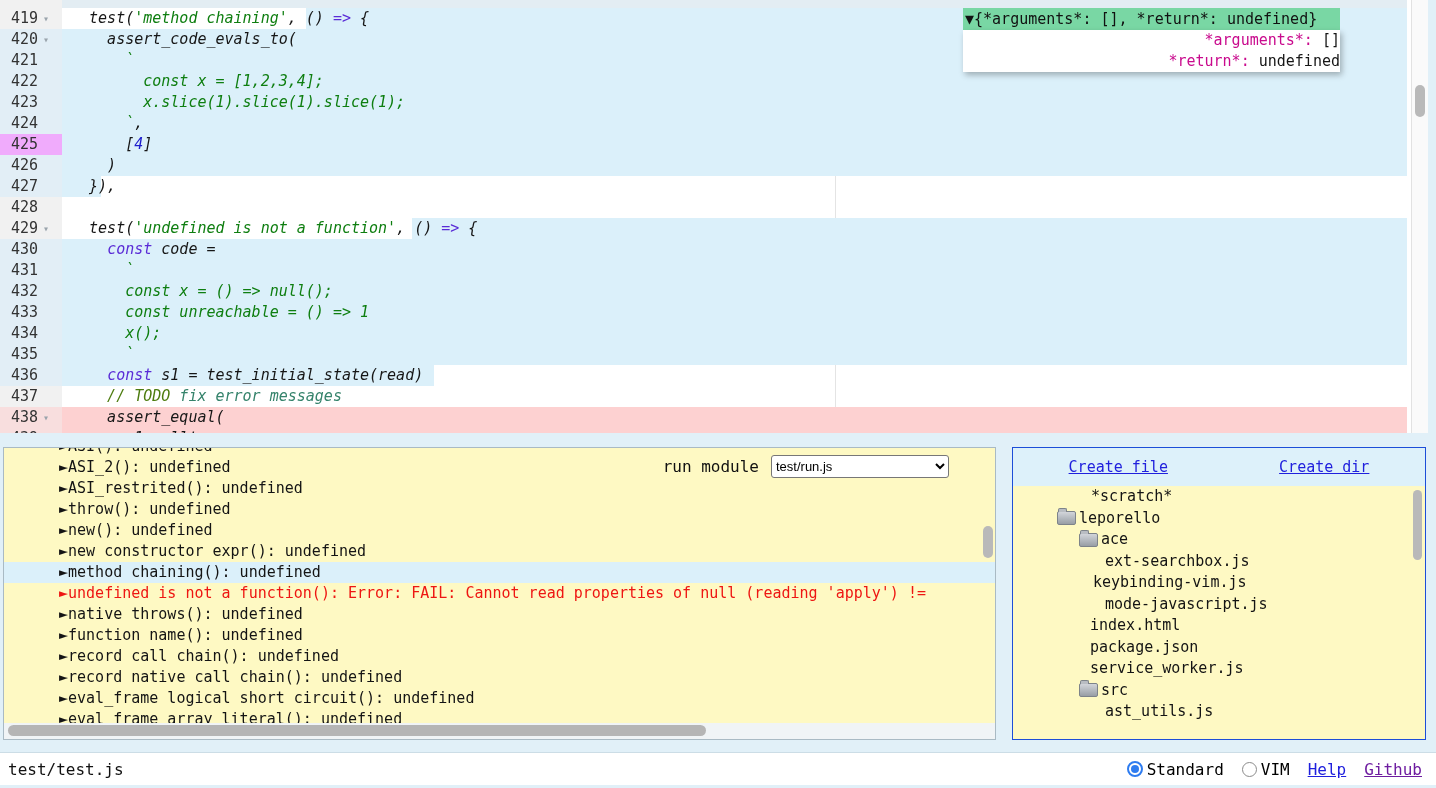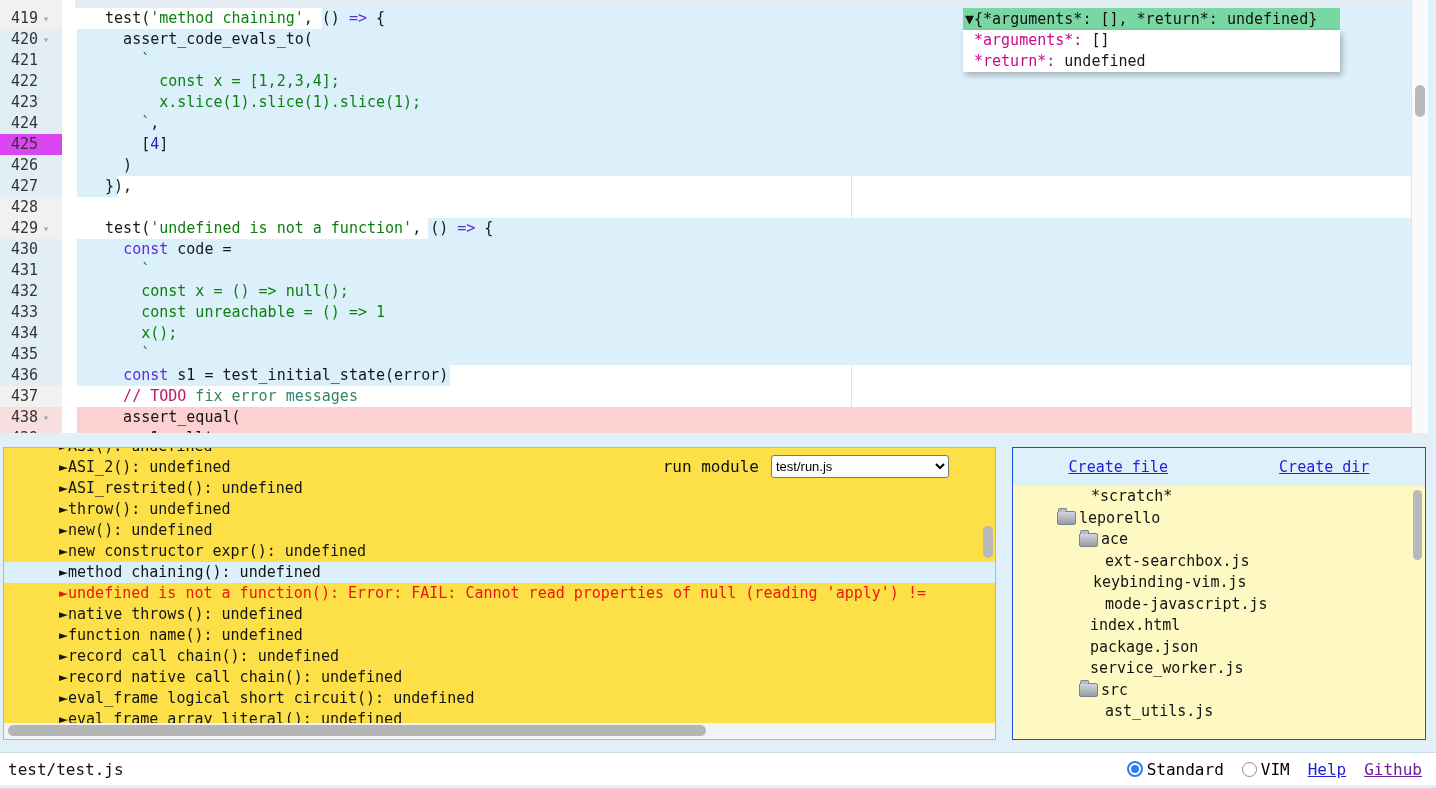--- a/index.html
+++ b/index.html
@@ -9,40 +9,40 @@
     font-family:"DejaVu Sans Mono","Liberation Mono",monospace;
     -webkit-font-smoothing:antialiased;
   }
   
   #editor{position:absolute;left:0;top:0;width:1428px;height:433px;background:#fff;overflow:hidden;}
   #gutter{position:absolute;left:0;top:0;width:62px;height:433px;background:#f1f1f1;z-index:2;}
   #gutter-cells{position:absolute;top:8px;left:0;width:62px;}
   .g-cell{height:21px;line-height:21px;display:flex;font-size:15px;color:#333;}
   .g-num{display:inline-block;width:38px;text-align:right;}
   .g-fold{display:inline-block;width:16px;text-align:center;color:#9aa4ac;font-size:10px;line-height:21px;}
-  #code-area{position:absolute;left:75px;top:0;width:1112px;height:433px;}
+  #code-area{position:absolute;left:59px;top:0;width:1112px;height:433px;font-style:italic;}
   #print-margin{position:absolute;left:776px;top:0;width:1px;height:433px;background:#e4e4e4;}
   #top-sliver{position:absolute;left:0;top:0;width:1348px;height:8px;background:#e3edf3;}
   #code-rows{position:absolute;left:0;top:8px;width:1348px;}
   .row{position:relative;height:21px;line-height:21px;}
   .hl{position:absolute;top:0;bottom:0;}
   .code-text{position:relative;display:block;padding-left:12px;font-size:15px;white-space:pre;z-index:1;}
   .tok-p{color:#161616}.tok-s{color:#0e7e10}.tok-k{color:#5a2bd6}
-  .tok-n{color:#1d1dcd}.tok-cb{color:#be185d}.tok-cg{color:#35836b}
+  .tok-n{color:#1d1dcd}.tok-cb{color:#4d7c0f}.tok-cg{color:#35836b}
   
   #ed-scroll{position:absolute;right:0;top:0;width:16px;height:433px;background:#fafafa;border-left:1px solid #e2e2e2;z-index:3;}
   #ed-thumb{position:absolute;left:3px;top:85px;width:10px;height:32px;background:#b9b9b9;border-radius:5px;}
   
   #tooltip{position:absolute;left:963px;top:8px;width:377px;z-index:5;font-size:15px;}
   #tooltip-header{height:22px;line-height:22px;background:#79d7a4;color:#111;white-space:pre;padding-left:2px;}
-  #tooltip-body{background:#fff;box-shadow:2px 3px 6px rgba(0,0,0,.28);}
+  #tooltip-body{background:#fff;box-shadow:2px 3px 6px rgba(0,0,0,.28);text-align:right;}
   .tt-row{height:21px;line-height:21px;padding-left:11px;white-space:pre;}
   .tt-key{color:#c90a8d;} .tt-val{color:#161616;}
   
-  #results{position:absolute;left:3px;top:447px;width:993px;height:293px;background:#fde047;border:1px solid #a9bac4;box-sizing:border-box;overflow:hidden;}
+  #results{position:absolute;left:3px;top:447px;width:993px;height:293px;background:#fef9c3;border:1px solid #a9bac4;box-sizing:border-box;overflow:hidden;}
   #res-list{margin-top:-12px;}
   .res-row{height:21px;line-height:21px;padding-left:55px;white-space:pre;font-size:15px;color:#141414;}
   .res-row.selected{background:#dbf0fa;}
   .res-row.fail{color:#ee1612;}
   #run-module{position:absolute;top:7px;right:46px;display:flex;align-items:center;gap:12px;z-index:4;background:transparent;}
   #run-module-label{font-size:16px;color:#111;}
   #module-select{width:178px;height:23px;font-family:"Liberation Sans",sans-serif;font-size:13px;border:1px solid #777;border-radius:3px;background:#fff;}
   #res-vthumb{position:absolute;right:2px;top:78px;width:10px;height:32px;background:#b9b9b9;border-radius:5px;}
   #res-hscroll{position:absolute;left:0;right:0;bottom:0;height:16px;background:#f0f4f6;}
   #res-hthumb{position:absolute;left:4px;top:2px;width:698px;height:11px;background:#b5b5b5;border-radius:6px;}
@@ -89,21 +89,21 @@
           <span class="g-fold"></span>
         </div>
         <div class="g-cell" style="background: rgb(226, 238, 246);">
           <span class="g-num">423</span>
           <span class="g-fold"></span>
         </div>
         <div class="g-cell" style="background: rgb(226, 238, 246);">
           <span class="g-num">424</span>
           <span class="g-fold"></span>
         </div>
-        <div class="g-cell" style="background: #d946ef;">
+        <div class="g-cell" style="background: #f0abfc;">
           <span class="g-num">425</span>
           <span class="g-fold"></span>
         </div>
         <div class="g-cell" style="background: rgb(226, 238, 246);">
           <span class="g-num">426</span>
           <span class="g-fold"></span>
         </div>
         <div class="g-cell" style="background: rgb(226, 238, 246);">
           <span class="g-num">427</span>
           <span class="g-fold"></span>
@@ -224,21 +224,21 @@
         <div class="row">
           <div class="hl" style="background: rgb(219, 240, 250); left: 2px; width: 1346px;"></div>
           <span class="code-text"><span class="tok-s">      x();</span></span>
         </div>
         <div class="row">
           <div class="hl" style="background: rgb(219, 240, 250); left: 2px; width: 1346px;"></div>
           <span class="code-text"><span class="tok-s">      `</span></span>
         </div>
         <div class="row">
           <div class="hl" style="background: rgb(219, 240, 250); left: 2px; width: 373px;"></div>
-          <span class="code-text"><span class="tok-p">    </span><span class="tok-k">const</span><span class="tok-p"> s1 = test_initial_state(error)</span></span>
+          <span class="code-text"><span class="tok-p">    </span><span class="tok-k">const</span><span class="tok-p"> s1 = test_initial_state(read)</span></span>
         </div>
         <div class="row">
           <span class="code-text"><span class="tok-cb">    // TODO</span><span class="tok-cg"> fix error messages</span></span>
         </div>
         <div class="row">
           <div class="hl" style="background: rgb(253, 209, 209); left: 2px; width: 1346px;"></div>
           <span class="code-text"><span class="tok-p">    assert_equal(</span></span>
         </div>
         <div class="row">
           <div class="hl" style="background: rgb(253, 209, 209); left: 2px; width: 1346px;"></div>

